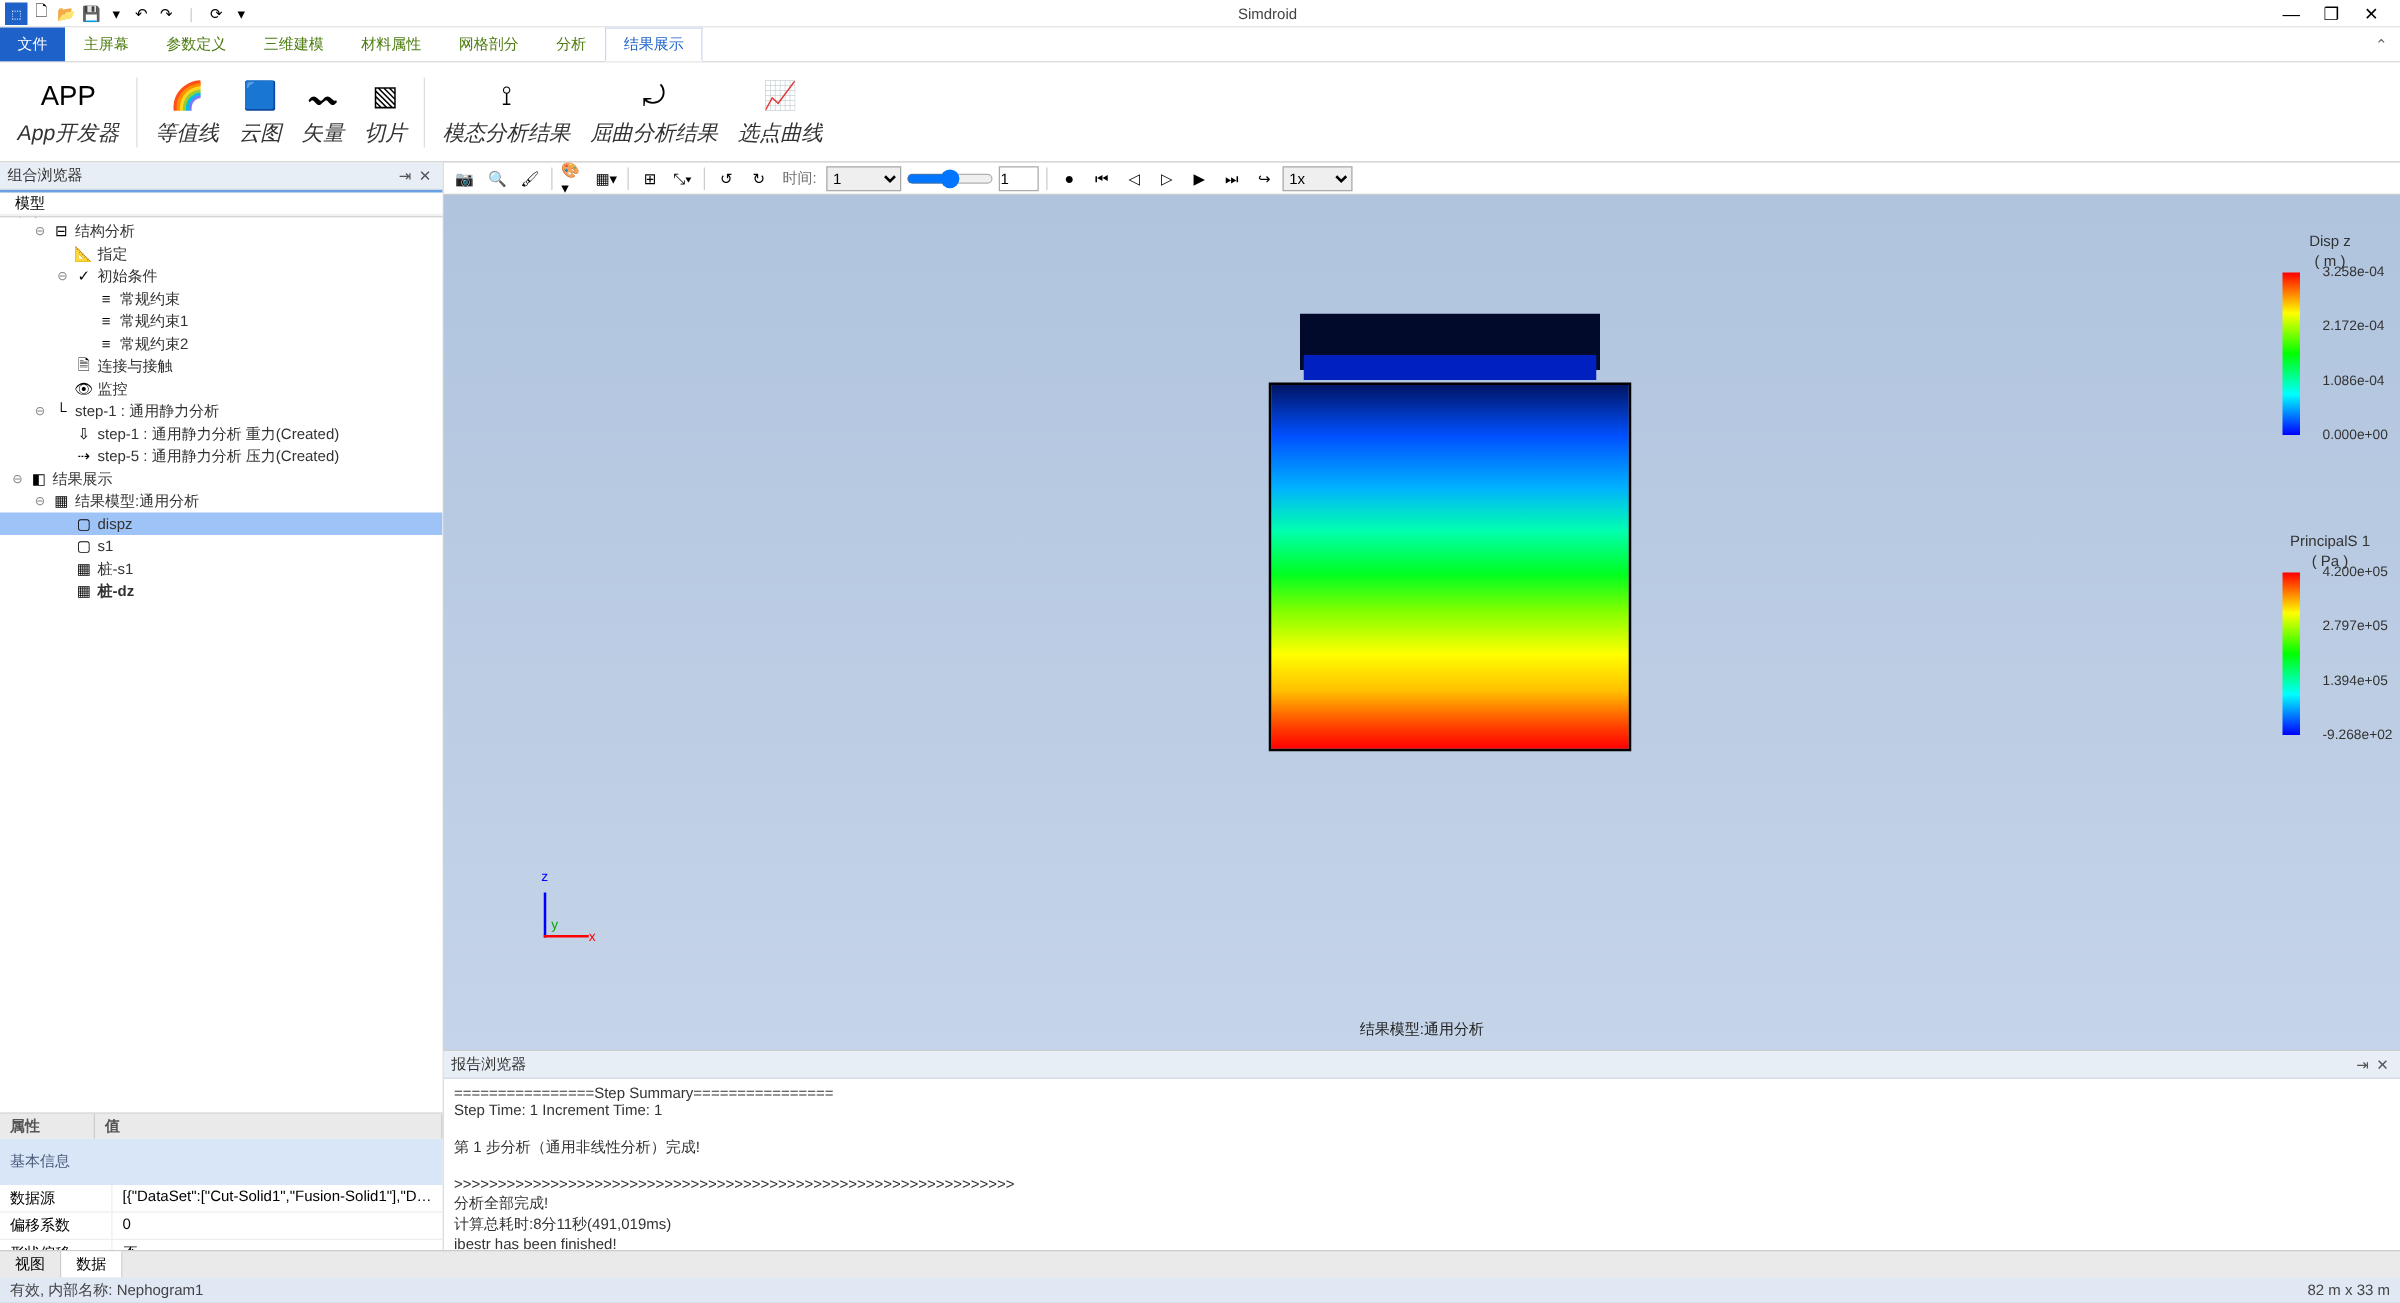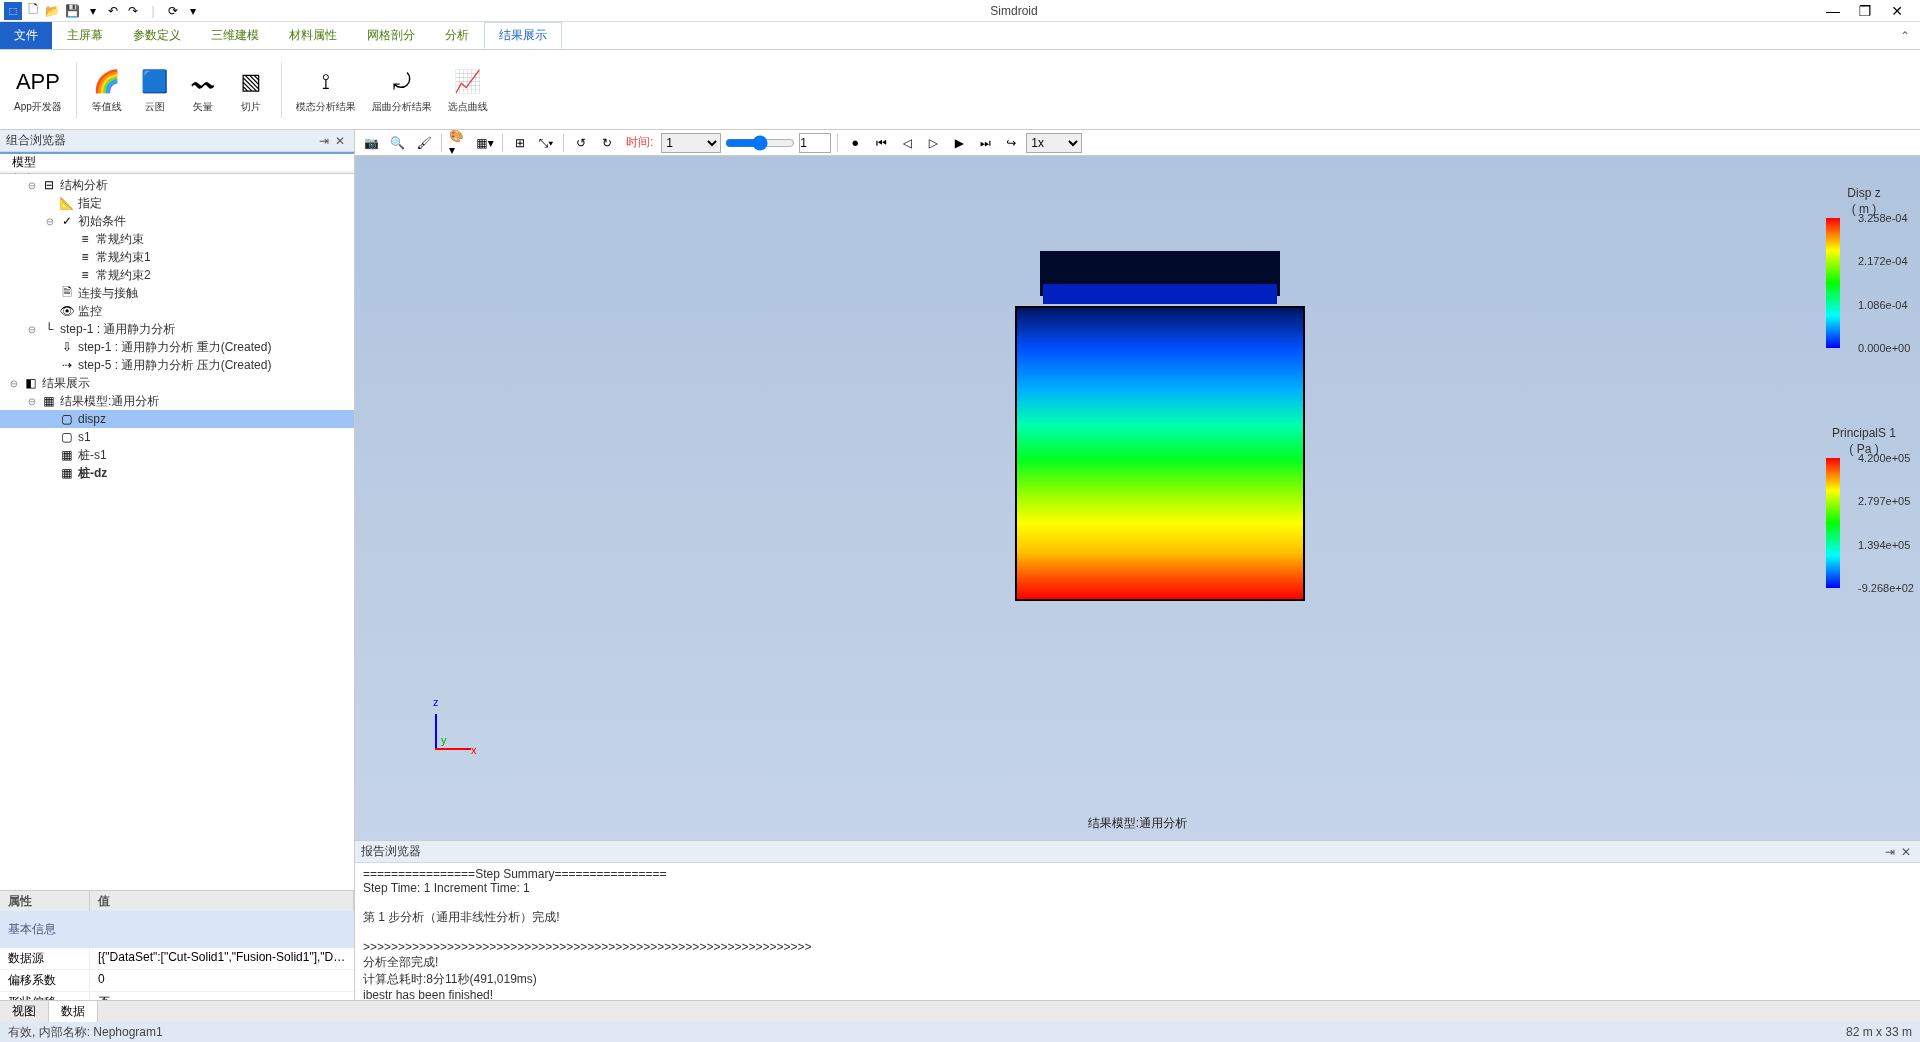--- a/index.html
+++ b/index.html
@@ -15,21 +15,21 @@
 .menubar { height: 28px; background: #fff; display: flex; align-items: stretch; border-bottom: 1px solid #d0d0d0; }
 .menubar .filebtn { background: #1e62c9; color: #fff; padding: 0 14px; display: flex; align-items: center; cursor: pointer; }
 .menubar .tab { padding: 0 14px; display: flex; align-items: center; cursor: pointer; color: #4d7c0f; border: 1px solid transparent; }
 .menubar .tab.active { border: 1px solid #c9d8ee; border-bottom: 1px solid #fff; background: #fff; color: #1e62c9; }
 .menubar .spacer { flex: 1; }
 .menubar .collapse { padding: 0 10px; display: flex; align-items: center; cursor: pointer; color: #666; }
 
 .ribbon { height: 80px; background: #fff; display: flex; align-items: center; padding: 4px 8px; border-bottom: 1px solid #ccc; gap: 4px; }
 .ribbon .group { display: flex; flex-direction: column; align-items: center; gap: 2px; padding: 0 6px; }
 .ribbon .group .icon { width: 32px; height: 32px; display: flex; align-items: center; justify-content: center; font-size: 22px; }
-.ribbon .group .label { font-size: 10px; color: #333; white-space: nowrap; }
+.ribbon .group .label { font-size: 17px; color: #333; white-space: nowrap; font-style: italic; }
 .ribbon .sep { width: 1px; height: 56px; background: #ddd; margin: 0 4px; }
 
 .main { flex: 1; display: flex; overflow: hidden; }
 
 .leftpanel { width: 355px; display: flex; flex-direction: column; border-right: 1px solid #ccc; background: #fafafa; }
 .panel-header { height: 22px; background: #e8eef6; display: flex; align-items: center; padding: 0 6px; font-size: 12px; color: #333; border-bottom: 1px solid #d0d8e4; }
 .panel-header .spacer { flex: 1; }
 .panel-header .pinbtn, .panel-header .closebtn { width: 16px; height: 16px; cursor: pointer; display: flex; align-items: center; justify-content: center; color: #555; }
 
 .panel-tabs { display: flex; background: #f2f2f2; border-bottom: 1px solid #ccc; height: 22px; flex-direction: column; }
@@ -40,33 +40,33 @@
 .tree-node { display: flex; align-items: center; height: 18px; padding: 0 4px; cursor: pointer; white-space: nowrap; gap: 4px; }
 .tree-node .toggle { width: 12px; text-align: center; color: #888; font-size: 10px; }
 .tree-node .nicon { width: 14px; height: 14px; display: inline-flex; align-items: center; justify-content: center; }
 .tree-node.selected { background: #9dc3f7; }
 .tree-node .label { color: #333; }
 .tree-node.bold .label { font-weight: bold; }
 
 .proptable { height: 110px; background: #fff; border-top: 1px solid #ccc; }
 .proptable .hdr { display: flex; background: #eaeaea; height: 20px; }
 .proptable .hdr div { padding: 2px 8px; border-right: 1px solid #ccc; font-weight: bold; color: #555; }
-.proptable .hdr .c1 { width: 90px; }
+.proptable .hdr .c1 { width: 76px; }
 .proptable .hdr .c2 { flex: 1; }
 .proptable .sect { background: #d9e6f7; padding: 10px 8px; color: #4a5a7a; }
 .proptable .row { display: flex; border-bottom: 1px solid #eee; }
 .proptable .row .c1 { width: 90px; padding: 2px 8px; border-right: 1px solid #eee; }
 .proptable .row .c2 { flex: 1; padding: 2px 8px; overflow: hidden; text-overflow: ellipsis; white-space: nowrap; }
 
 .center { flex: 1; display: flex; flex-direction: column; background: #b8c8de; }
 
 .viewtoolbar { height: 26px; background: #fff; display: flex; align-items: center; padding: 2px 6px; gap: 4px; border-bottom: 1px solid #ccc; }
 .viewtoolbar .tb { width: 22px; height: 20px; display: flex; align-items: center; justify-content: center; cursor: pointer; border: 1px solid transparent; border-radius: 2px; }
 .viewtoolbar .sep { width: 1px; height: 18px; background: #ccc; margin: 0 2px; }
-.viewtoolbar .lbl { color: #ef4444; margin: 0 4px; }
+.viewtoolbar .lbl { color: #737373; margin: 0 4px; }
 .viewtoolbar select, .viewtoolbar input { height: 20px; border: 1px solid #aaa; font-size: 12px; }
 
 .viewport { flex: 1; position: relative; background: linear-gradient(#b0c4de, #c5d4e8); }
 .model { position: absolute; left: 660px; top: 95px; width: 290px; height: 350px; }
 .model .topcap { position:absolute; top:0; left:25px; width:240px; height:45px; background:#010a2a; }
 .model .innerbar { position:absolute; top:33px; left:28px; width:234px; height:20px; background:#0020c0; }
 .model .body { position:absolute; top:55px; left:0; width:290px; height:295px; background: linear-gradient(to bottom, #001566 0%, #0050ff 14%, #00b0ff 28%, #00ffb0 40%, #00ff20 52%, #80ff00 62%, #ffff00 74%, #ffc000 84%, #ff4000 94%, #ff0000 100%); border:2px solid #000; }
 .viewport .caption { position: absolute; bottom: 8px; left: 50%; transform: translateX(-50%); color: #222; }
 
 .axis { position: absolute; left: 70px; bottom: 80px; width: 60px; height: 60px; }

